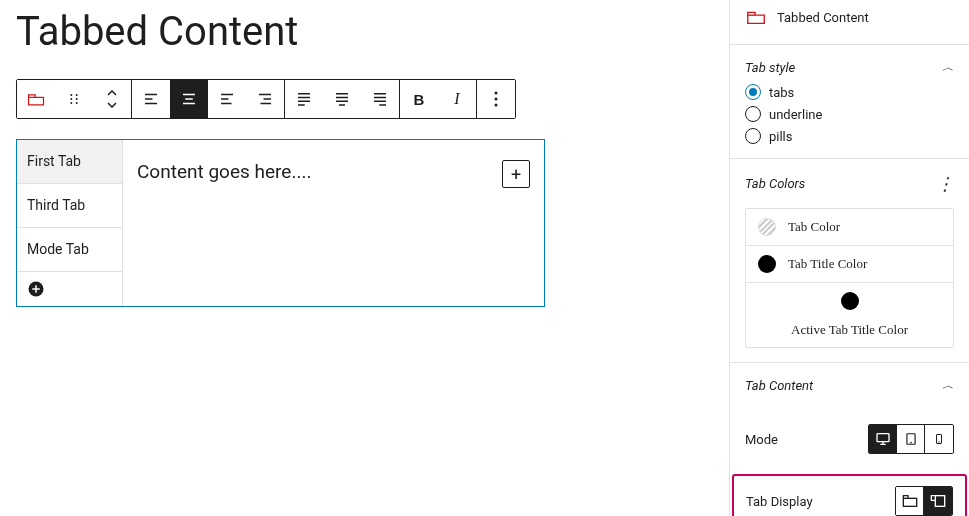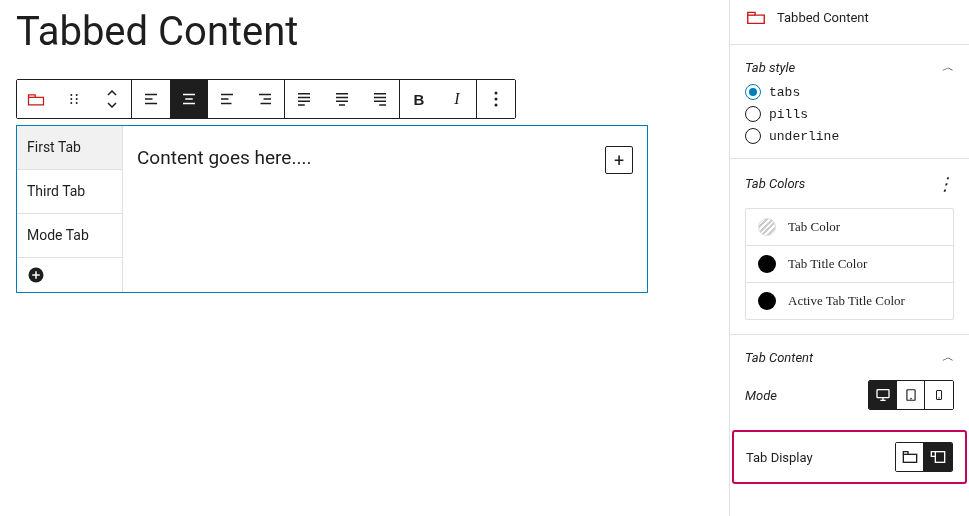--- a/index.html
+++ b/index.html
@@ -4,44 +4,44 @@
 <style>
 * { box-sizing: border-box; margin: 0; padding: 0; }
 body { font-family: -apple-system, BlinkMacSystemFont, "Segoe UI", Roboto, sans-serif; background: #fff; width: 969px; height: 516px; position: relative; color: #1e1e1e; }
 .main { padding: 8px 16px 0 16px; width: 729px; }
 .page-title { font-size: 40px; font-weight: 400; margin-bottom: 24px; }
 .toolbar { display: flex; border: 1px solid #1e1e1e; width: fit-content; border-radius: 2px; }
 .toolbar-group { display: flex; border-right: 1px solid #1e1e1e; }
 .toolbar-group:last-child { border-right: none; }
 .toolbar-btn { width: 38px; height: 38px; display: flex; align-items: center; justify-content: center; background: #fff; border: none; cursor: pointer; color: #1e1e1e; }
 .toolbar-btn.active { background: #1e1e1e; color: #fff; }
-.block { border: 1px solid #007cba; display: flex; margin-top: 6px; width: 632px; }
+.block { border: 1px solid #007cba; display: flex; margin-top: 20px; width: 529px; }
 .tabs-col { border-right: 1px solid #e0e0e0; width: 106px; }
 .tab-item { padding: 12px 10px; font-size: 14px; border-bottom: 1px solid #e0e0e0; cursor: pointer; line-height: 1.35; word-wrap: break-word; }
 .tab-item.selected { background: #f1f1f1; }
 .tab-add { padding: 8px 10px; }
 .content-area { flex: 1; padding: 20px 14px; position: relative; display: flex; align-items: flex-start; justify-content: space-between; }
 .content-text { font-size: 19px; }
 .plus-box { width: 28px; height: 28px; border: 1px solid #1e1e1e; display: flex; align-items: center; justify-content: center; font-size: 18px; cursor: pointer; border-radius: 2px; }
 .sidebar { position: absolute; top: 0; right: 0; width: 240px; border-left: 1px solid #e0e0e0; height: 100%; background: #fff; font-size: 13px; }
 .sb-block-row { display: flex; align-items: center; gap: 10px; padding: 6px 15px 16px 15px; border-bottom: 1px solid #e0e0e0; }
 .sb-panel { border-bottom: 1px solid #e0e0e0; padding: 14px 15px; }
 .sb-panel-head { display: flex; justify-content: space-between; align-items: center; cursor: pointer; font-style: italic; }
 .radio-opt { display: flex; align-items: center; gap: 8px; margin-top: 6px; }
 .radio { width: 16px; height: 16px; border: 1.5px solid #1e1e1e; border-radius: 50%; display: flex; align-items: center; justify-content: center; }
 .radio.checked { border-color: #007cba; }
 .radio.checked::after { content: ""; width: 8px; height: 8px; background: #007cba; border-radius: 50%; }
 .color-list { border: 1px solid #e0e0e0; border-radius: 2px; margin-top: 14px; }
 .color-row { display: flex; align-items: center; gap: 12px; padding: 9px 12px; border-bottom: 1px solid #e0e0e0; cursor: pointer; font-family: Liberation Serif, serif; }
-.color-row:last-child { border-bottom: none; }
+.color-row:last-child { border-bottom: none; flex-direction: column; }
 .swatch { width: 18px; height: 18px; border-radius: 50%; }
 .swatch.hatch { background: repeating-linear-gradient(-45deg, #ccc 0 2px, #fff 2px 4px); border: 1px solid #ddd; }
 .swatch.grey { background: #eceaea; border: 1px solid #ddd; }
 .swatch.black { background: #000; }
-.mode-row { display: flex; align-items: center; justify-content: space-between; margin-top: 14px; font-style: italic; }
+.mode-row { display: flex; align-items: center; justify-content: space-between; margin-top: 30px; }
 .segmented { display: flex; border: 1px solid #1e1e1e; border-radius: 2px; overflow: hidden; }
 .seg-btn { width: 28px; height: 28px; display: flex; align-items: center; justify-content: center; background: #fff; border: none; border-right: 1px solid #1e1e1e; cursor: pointer; }
 .seg-btn:last-child { border-right: none; }
 .seg-btn.active { background: #1e1e1e; color: #fff; }
 .highlight-row { border: 2px solid #c9005b; border-radius: 3px; padding: 10px 12px; margin: 6px 2px 0 2px; display: flex; align-items: center; justify-content: space-between; }
 .options-icon { font-size: 18px; cursor: pointer; }
 .caret { font-size: 12px; }
 svg { display: block; }
 </style>
 </head>
@@ -154,32 +154,32 @@
         <path d="M3 10h8"></path>
       </svg>
     <span>Tabbed Content</span>
   </div>
 
   <div class="sb-panel">
     <div class="sb-panel-head">
       <span>Tab style</span>
       <span class="caret">︿</span>
     </div>
-    <div style="margin-top:8px;font-family:Liberation Mono, monospace;">
+    <div style="margin-top:8px;">
       <div class="radio-opt">
           <span class="radio checked"></span>
           <span>tabs</span>
         </div>
       <div class="radio-opt">
           <span class="radio"></span>
-          <span>pills</span>
+          <span>underline</span>
         </div>
       <div class="radio-opt">
           <span class="radio"></span>
-          <span>underline</span>
+          <span>pills</span>
         </div>
     </div>
   </div>
 
   <div class="sb-panel">
     <div class="sb-panel-head">
       <span>Tab Colors</span>
       <span class="options-icon">⋮</span>
     </div>
     <div class="color-list">

